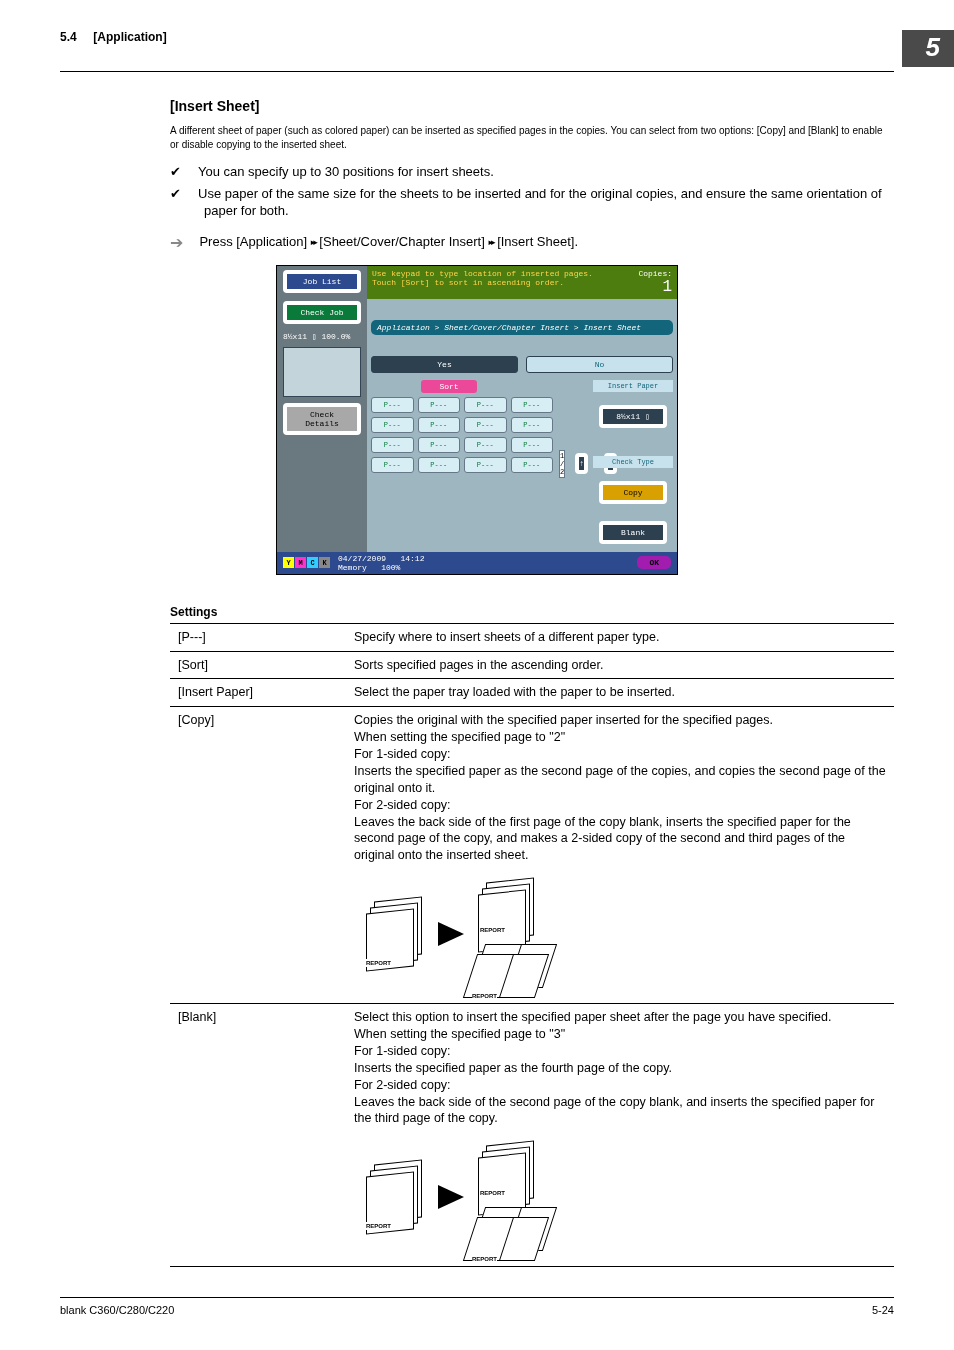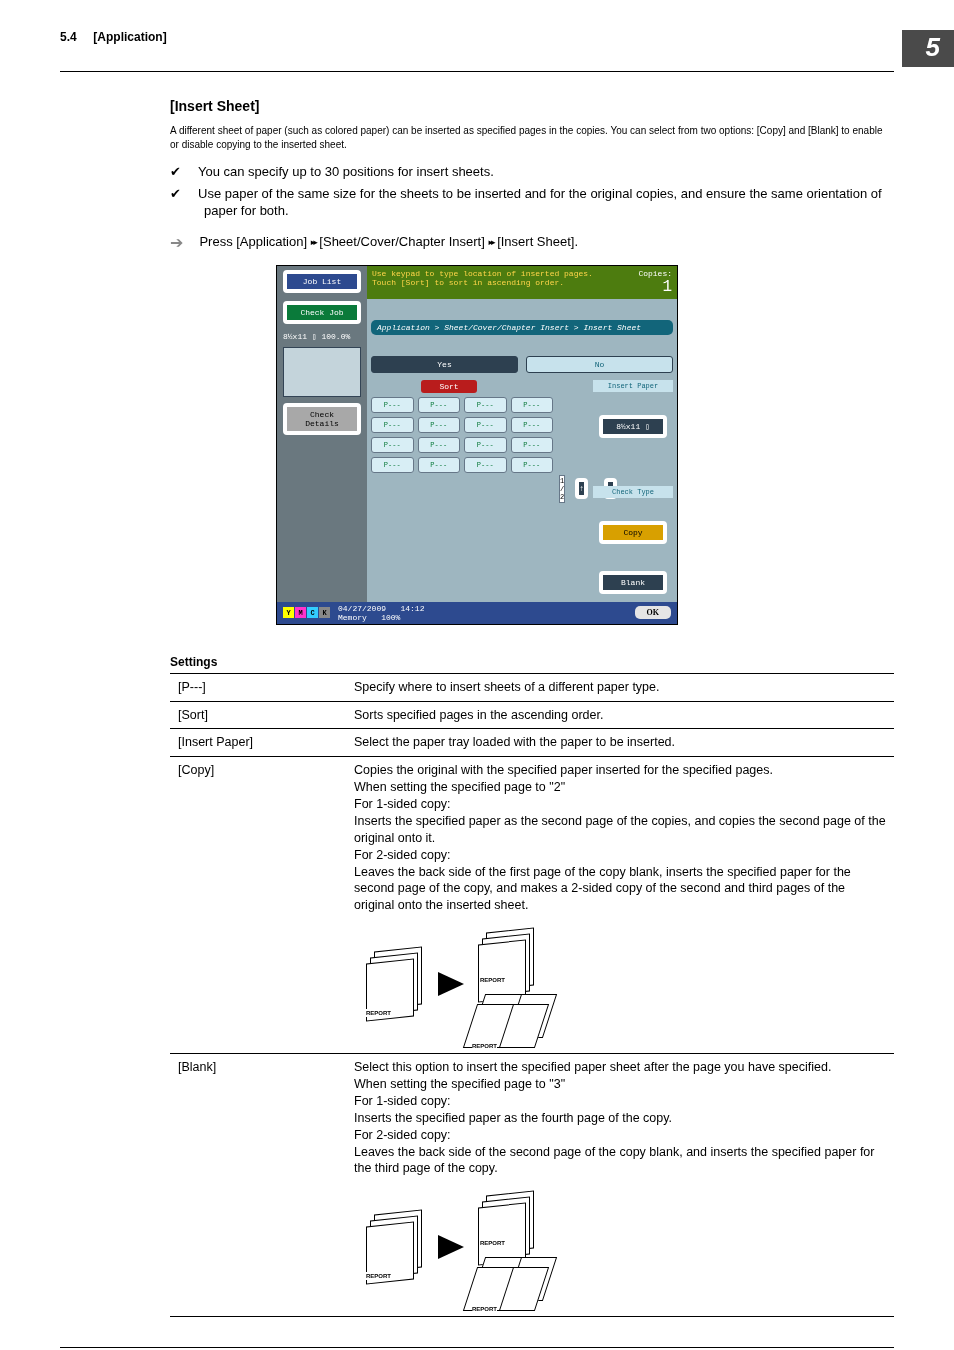--- a/index.html
+++ b/index.html
@@ -125,31 +125,31 @@
     justify-content: space-between;
   }
   .msg-bar .copies { color: #fff; text-align: right; }
   .breadcrumb {
     background: #12657a; color: #fff; padding: 3px 6px; margin: 21px 4px; border-radius: 5px; font-style: italic;
   }
   .yn-row { display: flex; gap: 8px; margin: 0 4px 3px 4px; }
   .yn { flex: 1; text-align: center; padding: 3px 0; border: 1px solid #2d4050; border-radius: 3px; }
   .grid-area { display: flex; gap: 6px; padding: 4px; }
   .grid-col { flex: 1; }
-  .sort-btn { background: #b91c1c; color: #fff; text-align: center; padding: 2px 0; margin: 0 76px 4px 50px; border-radius: 3px; }
+  .sort-btn { background: #ec4899; color: #fff; text-align: center; padding: 2px 0; margin: 0 76px 4px 50px; border-radius: 3px; }
   .p-grid { display: grid; grid-template-columns: repeat(4, 1fr); gap: 4px; }
   .p-cell { background: #d8eef5; border: 1px solid #678; border-radius: 3px; text-align: center; padding: 3px 0; color: #0a7a3a; font-size: 7px;}
-  .side-col { width: 80px; display: flex; flex-direction: column; gap: 19px; }
+  .side-col { width: 80px; display: flex; flex-direction: column; gap: 9px; }
   .side-lbl { background: #c7e2ec; color: #12657a; text-align: center; padding: 2px 0; font-size: 7px;}
   .small-white { background: #fff; color: #000; text-align: center; padding: 1px 0; border: 1px solid #678; font-size: 7px;}
   .ss-foot {
     background: #2d4a8f; color: #fff; padding: 2px 6px;
     display: flex; justify-content: space-between; align-items: center;
   }
-  .ok-btn { background: #e5e5e5; color: #000; padding: 2px 12px; border-radius: 5px; font-weight: bold; font-family: Liberation Serif, serif; }
+  .ok-btn { background: #a21caf; color: #000; padding: 2px 12px; border-radius: 5px; font-weight: bold; }
   .toner { display: flex; gap: 1px; }
   .tn { width: 11px; height: 11px; color: #000; font-weight: bold; font-size: 7px; display: flex; align-items: center; justify-content: center; }
   .ty { background: #ff0; } .tm { background: #f3c; } .tc { background: #3cf; } .tk { background: #888; }
 
   
   .settings-title { font-size: 12px; font-weight: bold; margin: 0 0 4px 110px; }
   table.settings {
     border-collapse: collapse;
     width: calc(100% - 110px);
     margin-left: 110px;

